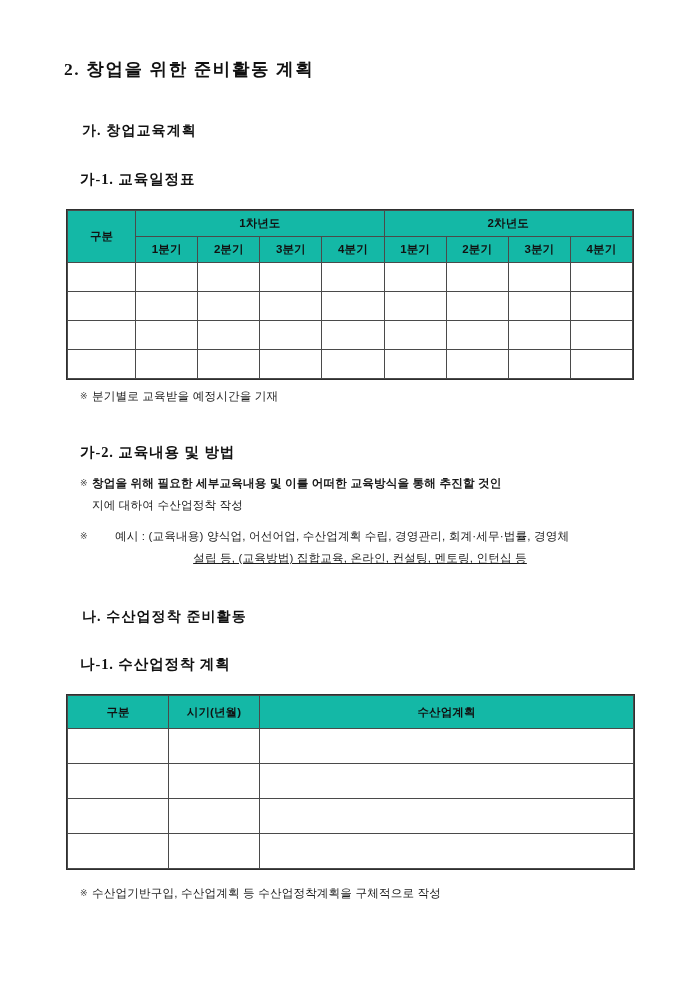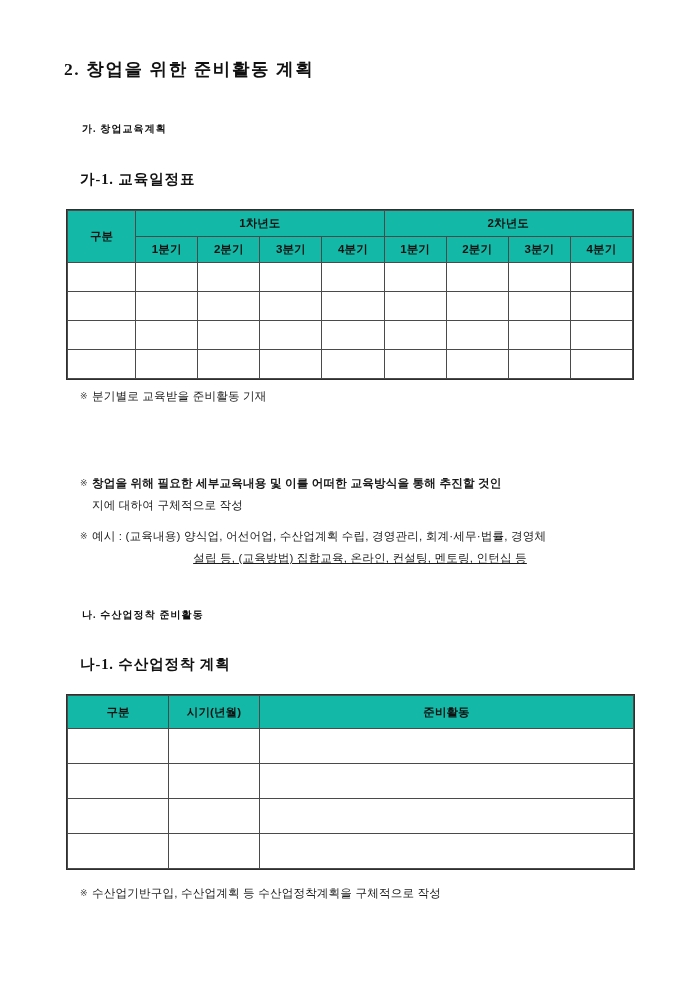--- a/index.html
+++ b/index.html
@@ -31,21 +31,21 @@
     top: 57px;
     font-size: 17.5px;
     font-weight: bold;
     letter-spacing: 1.6px;
     white-space: nowrap;
     font-family: "Liberation Serif", "DejaVu Serif", serif;
   }
   .h-sub1 {
     position: absolute;
     left: 82px;
-    font-size: 10px;
+    font-size: 14px;
     font-weight: bold;
     letter-spacing: 1.1px;
     white-space: nowrap;
     font-family: "Liberation Serif", "DejaVu Serif", serif;
   }
   .h-sub2 {
     position: absolute;
     left: 80px;
     font-size: 14.5px;
     font-weight: bold;
@@ -93,20 +93,21 @@
   .note2 .body .l1 {
     display: block;
     text-align: justify;
     text-justify: inter-character;
     font-weight: bold;
   }
   .note3 .body .l1 {
     display: block;
     text-align: justify;
     text-justify: inter-character;
+    margin-left: 23px;
   }
   .note3 .body .l2 {
     text-align: center;
     padding-right: 8px;
     text-decoration: underline;
   }
 
   
   table.doc-table {
     position: absolute;
@@ -239,29 +240,30 @@
         <td></td>
         <td></td>
         <td></td>
         <td></td>
       </tr>
     </tbody>
   </table>
 
   <div class="note note1">
     <span class="mark">※</span>
-    <span class="body">분기별로 교육받을 준비활동 기재</span>
+    <span class="body">분기별로 교육받을 예정시간을 기재</span>
   </div>
 
+  <div class="h-sub2 pos-ga2">가-2. 교육내용 및 방법</div>
 
   <div class="note note2">
     <span class="mark">※</span>
     <span class="body">
       <span class="l1">창업을 위해 필요한 세부교육내용 및 이를 어떠한 교육방식을 통해 추진할 것인</span>
-      <span class="l2">지에 대하여 구체적으로 작성</span>
+      <span class="l2">지에 대하여 수산업정착 작성</span>
     </span>
   </div>
 
   <div class="note note3">
     <span class="mark">※</span>
     <span class="body">
       <span class="l1">예시 : (교육내용) 양식업, 어선어업, 수산업계획 수립, 경영관리, 회계·세무·법률, 경영체</span>
       <span class="l2">설립 등, (교육방법) 집합교육, 온라인, 컨설팅, 멘토링, 인턴십 등</span>
     </span>
   </div>
@@ -273,21 +275,21 @@
   <table class="doc-table" id="table-settle">
     <colgroup>
       <col style="width:101px">
       <col style="width:91px">
       <col style="width:374px">
     </colgroup>
     <thead>
       <tr>
         <th>구분</th>
         <th>시기(년월)</th>
-        <th>준비활동</th>
+        <th>수산업계획</th>
       </tr>
     </thead>
     <tbody>
       <tr>
         <td></td>
         <td></td>
         <td></td>
       </tr>
       <tr>
         <td></td>

